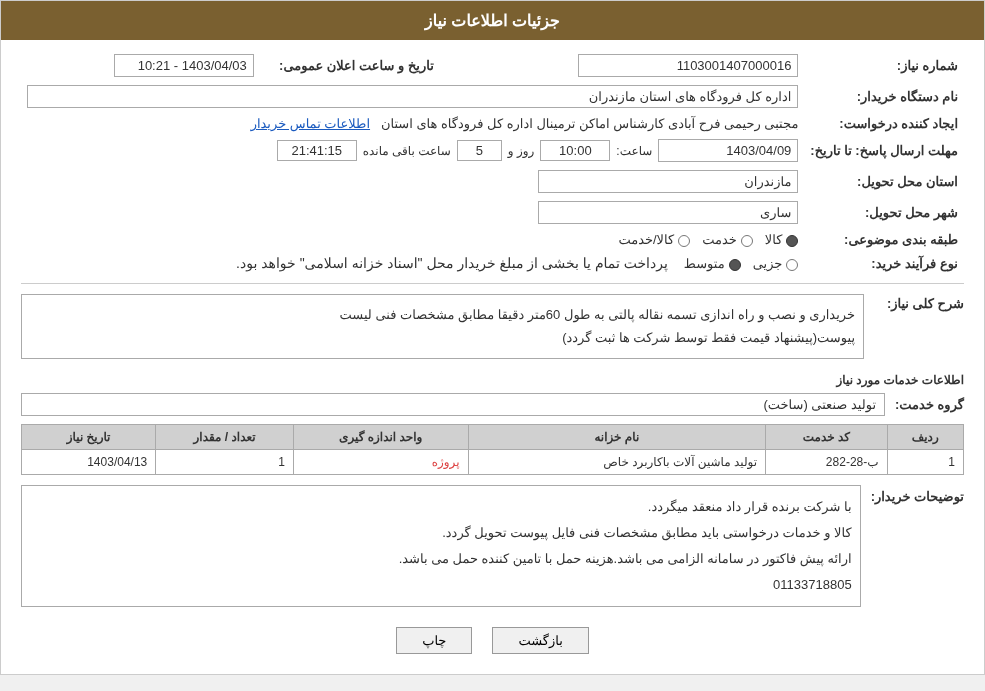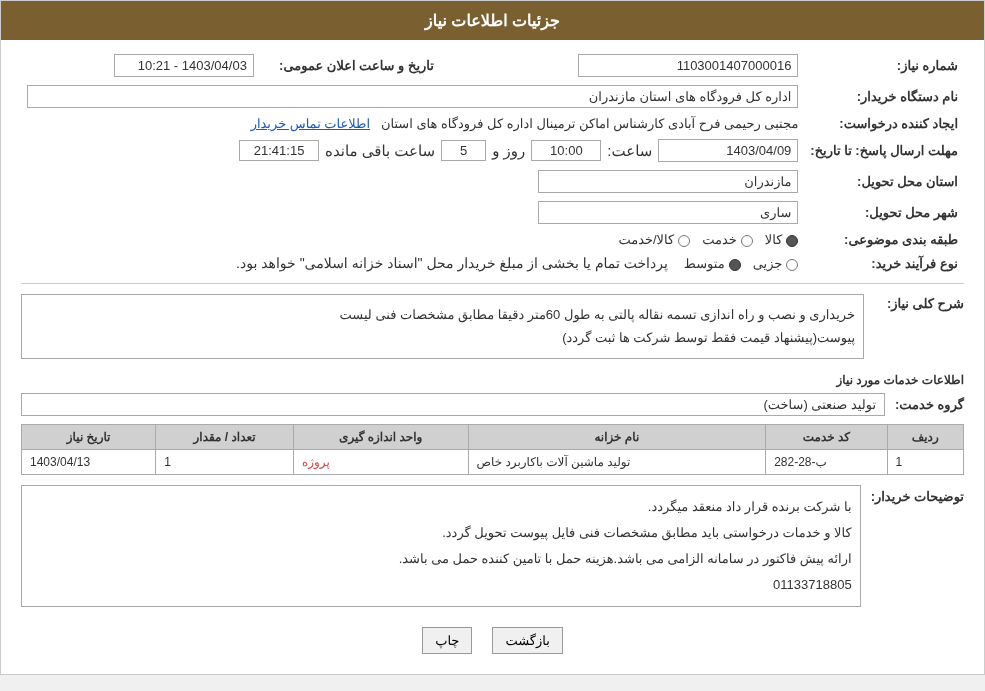--- a/index.html
+++ b/index.html
@@ -68,21 +68,21 @@
       min-width: 140px;
     }
     .deadline-row {
       display: flex;
       align-items: center;
       gap: 6px;
       flex-direction: row;
     }
     .small-label {
       white-space: nowrap;
-      font-size: 15px;
+      font-size: 12px;
     }
     .small-input {
       border: 1px solid #aaa;
       padding: 2px 5px;
       background: #fff;
       width: 70px;
       text-align: center;
     }
     .small-input-sm {
       border: 1px solid #aaa;
@@ -155,21 +155,21 @@
     .data-table th {
       background: #d0d0d0;
       border: 1px solid #aaa;
       padding: 5px 8px;
       text-align: center;
       margin-top: 31px;
     }
     .data-table td {
       border: 1px solid #aaa;
       padding: 5px 8px;
-      text-align: left;
+      text-align: right;
     }
     .data-table td.link-like {
       color: #d44;
     }
     .buyer-notes {
       display: flex;
       align-items: flex-start;
       gap: 10px;
       margin-bottom: 10px;
     }
@@ -186,21 +186,21 @@
       text-align: right;
       line-height: 2;
     }
     .buttons-row {
       display: flex;
       justify-content: center;
       gap: 20px;
       padding: 10px 0;
     }
     .btn {
-      padding: 5px 12px;
+      padding: 5px 25px;
       border: 1px solid #999;
       cursor: pointer;
       font-size: 13px;
       font-family: Tahoma, Arial, sans-serif;
     }
     .btn-back {
       background: #f0f0f0;
     }
     .btn-print {
       background: #f0f0f0;

